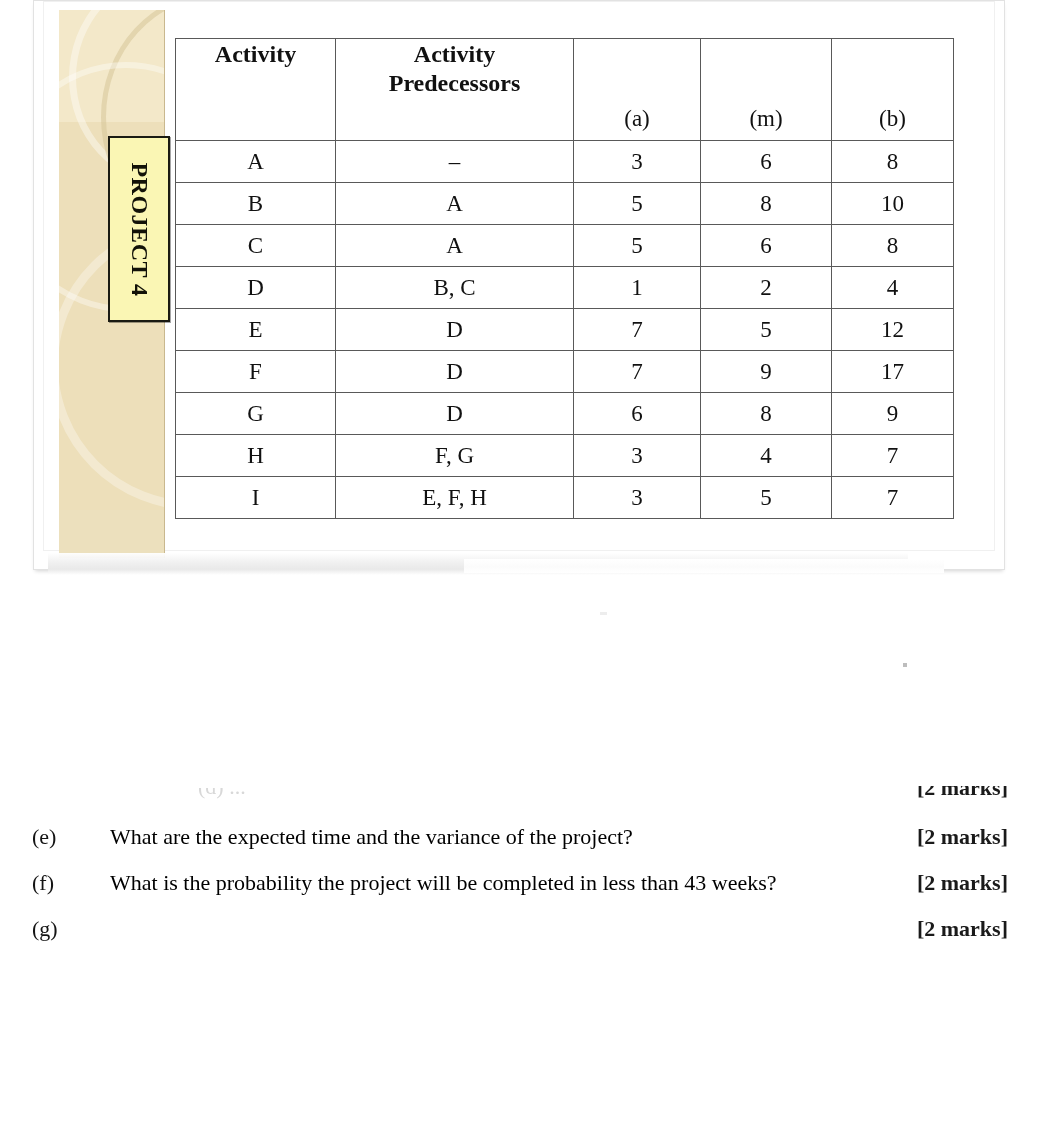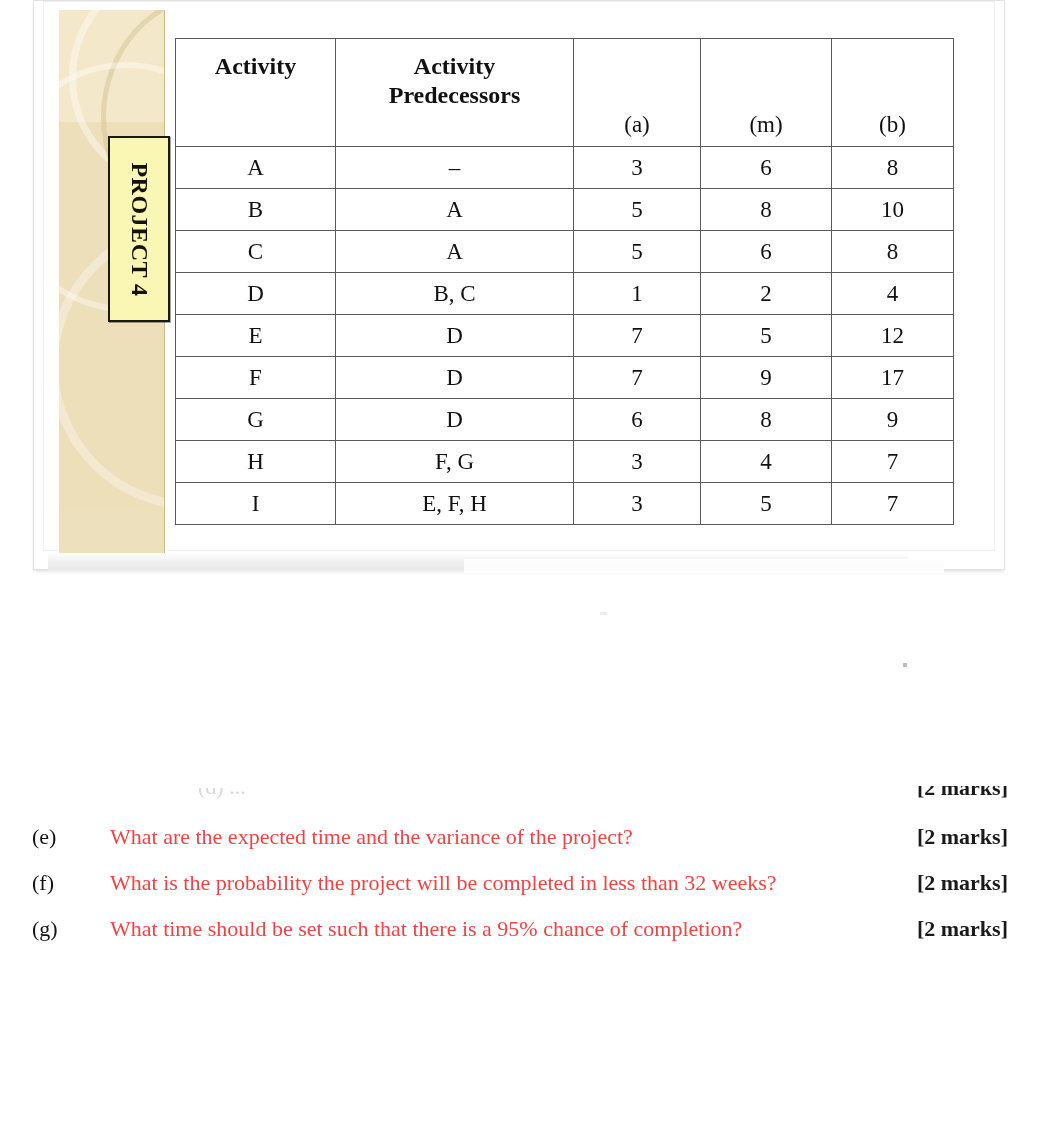--- a/index.html
+++ b/index.html
@@ -149,21 +149,21 @@
     font-family: "Liberation Serif", "DejaVu Serif", serif;
     color: #111111;
     padding: 0;
   }
   table.activity-table thead th {
     height: 94px;
     font-size: 24px;
     font-weight: 700;
     line-height: 1.22;
     vertical-align: top;
-    padding-top: 13px;
+    padding-top: 1px;
   }
   table.activity-table thead th.abbr {
     vertical-align: bottom;
     padding-top: 0;
     padding-bottom: 7px;
     font-weight: 400;
     font-size: 23px;
   }
   table.activity-table tbody td {
     height: 41px;
@@ -220,21 +220,21 @@
     left: 32px;
     top: 0;
     font-size: 22px;
     color: #141414;
   }
   .q-text {
     position: absolute;
     left: 110px;
     top: 0;
     font-size: 22px;
-    color: #ef4444;
+    color: #000000;
     white-space: nowrap;
   }
   .q-marks {
     position: absolute;
     right: 37px;
     top: 0;
     font-size: 22px;
     font-weight: 700;
     color: #1a1a1a;
     white-space: nowrap;
@@ -380,22 +380,21 @@
   </div>
 
   <div id="questions-body" style="position:absolute; left:0; top:38px; width:1045px;">
       <div class="q-row">
         <div class="q-label">(e)</div>
         <div class="q-text">What are the expected time and the variance of the project?</div>
         <div class="q-marks">[2 marks]</div>
       </div>
       <div class="q-row">
         <div class="q-label">(f)</div>
-        <div class="q-text">What is the probability the project will be completed in less than 32 weeks?</div>
+        <div class="q-text">What is the probability the project will be completed in less than 43 weeks?</div>
         <div class="q-marks">[2 marks]</div>
       </div>
       <div class="q-row">
         <div class="q-label">(g)</div>
-        <div class="q-text">What time should be set such that there is a 95% chance of completion?</div>
         <div class="q-marks">[2 marks]</div>
       </div>
     </div>
 </div>
 
 </body></html>

